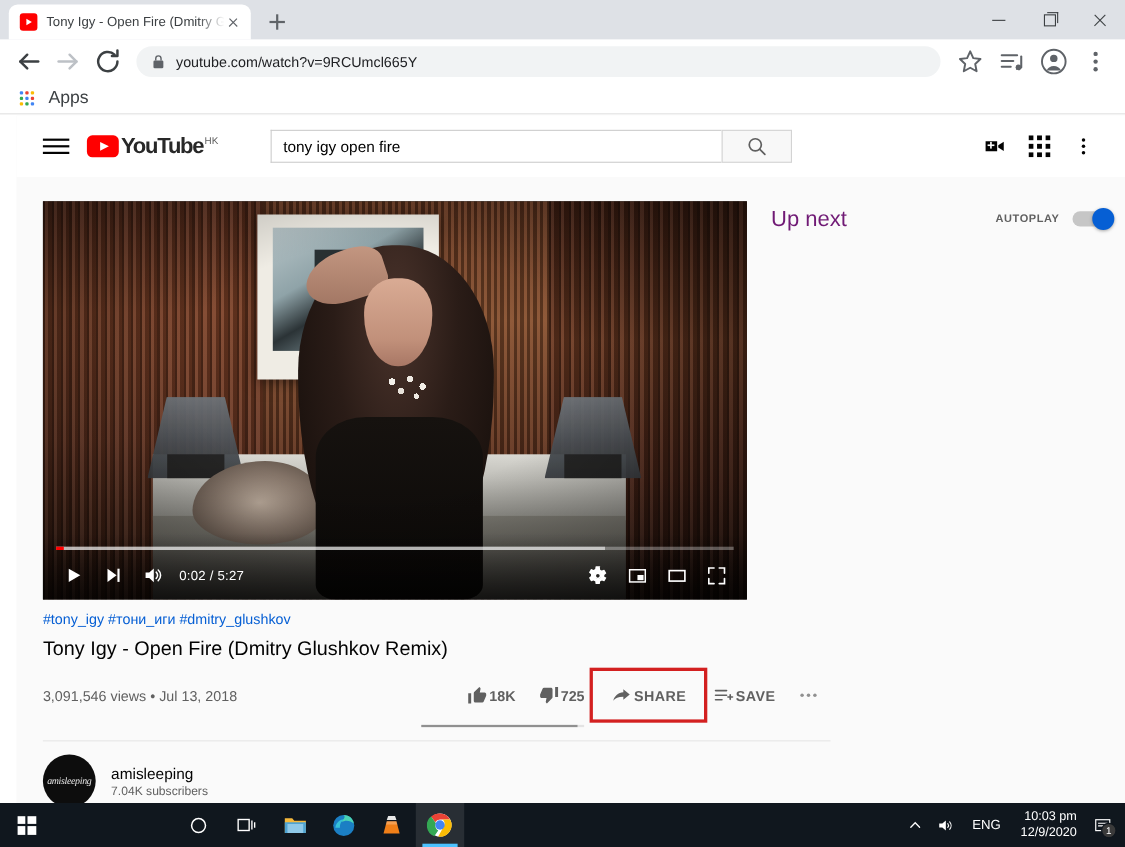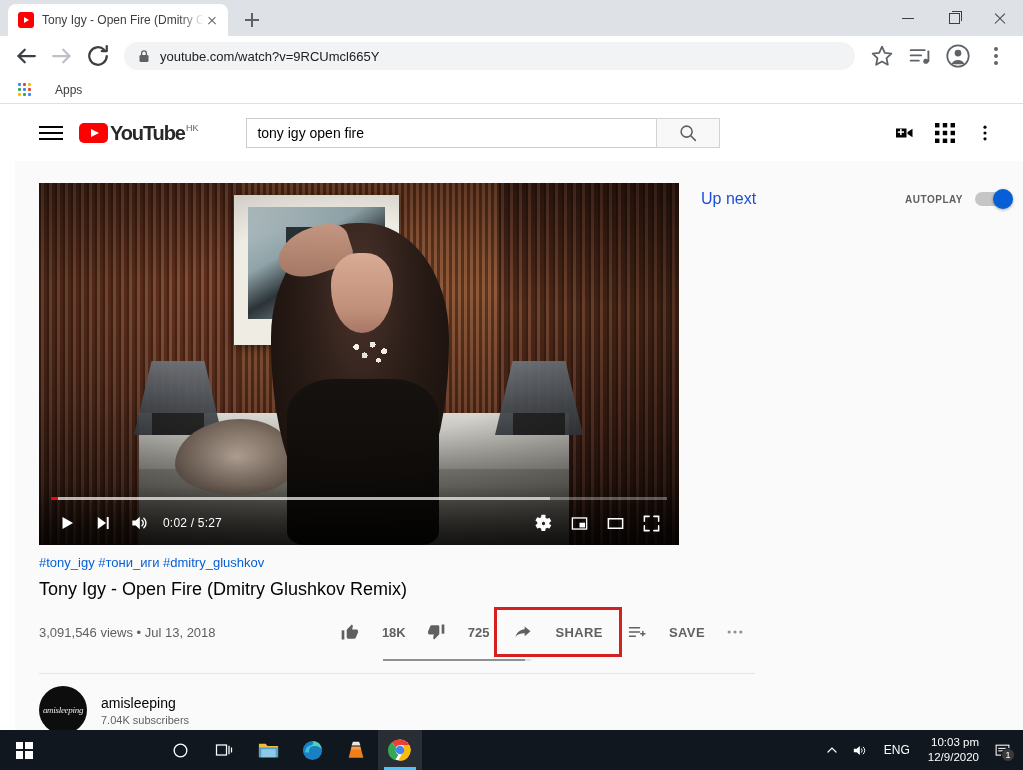--- a/index.html
+++ b/index.html
@@ -83,21 +83,21 @@
   .tb-icons { display:flex; align-items:center; }
   .tb-icon { width:28px; height:28px; margin:0 5px; position:relative; cursor:pointer; }
 
   
   .bookmarks {
     position:absolute; left:0; top:76px; width:1023px; height:28px;
     background:#fff; border-bottom:1px solid #e0e0e0;
     display:flex; align-items:center; padding-left:12px;
   }
   .bm-item { display:flex; align-items:center; cursor:pointer; padding:3px 6px; border-radius:4px; }
-  .bm-label { font-size:12px; color:#3c4043; margin-left:24px; }
+  .bm-label { font-size:16px; color:#3c4043; margin-left:13px; }
   .apps-grid { width:13px; height:13px; display:grid; grid-template-columns:repeat(3,1fr); grid-template-rows:repeat(3,1fr); gap:1.6px; }
   .apps-grid i { display:block; border-radius:1px; }
 
   
   .page { position:absolute; left:0; top:105px; width:1023px; height:625px; background:#fafafa; overflow:hidden;margin-left:15px; }
 
   
   .yt-head { position:absolute; left:0; top:0; width:1008px; height:56px; background:#fff; display:flex; align-items:center; }
   .hamburger { width:24px; height:24px; margin-left:24px; cursor:pointer; display:flex; flex-direction:column; justify-content:center; gap:4px; }
   .hamburger span { display:block; height:1.8px; background:#030303; }
@@ -193,40 +193,40 @@
   .cbtn { width:36px; height:36px; display:flex; align-items:center; justify-content:center; cursor:pointer; }
   .ctime { font-size:12px; color:#fff; margin-left:6px; letter-spacing:.2px; }
   .cspacer { flex:1 1 auto; }
 
   
   .hashtags { margin-top:10px; font-size:13px; color:#065fd4; cursor:pointer; }
   .vtitle { margin-top:8px; font-size:18px; color:#030303; line-height:1.3; }
   .metarow { margin-top:10px; display:flex; align-items:center; height:42px; }
   .views { font-size:13px; color:#606060; }
   .actions { margin-left:auto; display:flex; align-items:center; }
-  .act { display:flex; align-items:center; gap:22px; padding:8px 10px; cursor:pointer; }
+  .act { display:flex; align-items:center; gap:1px; padding:8px 10px; cursor:pointer; }
   .act-label { font-size:13px; font-weight:bold; color:#606060; letter-spacing:.4px; }
   .act-count { font-size:13px; font-weight:bold; color:#606060; }
   .act.highlight { outline:3px solid #d32020; outline-offset:2px; padding:10px 14px; }
   .ratio { margin-left:auto; width:148px; height:2px; background:#e3e3e3; margin-top:2px; }
   .ratio-fill { height:100%; background:#909090; }
   .ratio-wrap { display:flex; justify-content:flex-end; padding-right:224px; margin-top:4px; }
   .divider { margin-top:12px; height:1px; background:#e5e5e5; }
 
   .channel { margin-top:12px; display:flex; align-items:center; }
   .avatar { width:48px; height:48px; border-radius:50%; background:#0d0d0d; display:flex; align-items:center; justify-content:center; overflow:hidden; }
   .avatar-txt { font-size:9px; color:#e6e6e6; font-style:italic; font-family:"Liberation Serif", serif; letter-spacing:-.3px; }
   .chan-meta { margin-left:14px; }
   .chan-name { font-size:14px; color:#030303; }
   .chan-subs { font-size:11px; color:#606060; margin-top:3px; }
 
   
   .secondary { position:absolute; left:686px; top:78px; width:310px; }
   .upnext-row { display:flex; align-items:center; height:32px; }
-  .upnext-label { font-size:16px; color:#1d4ed8; }
+  .upnext-label { font-size:20px; color:#701a75; }
   .autoplay-wrap { margin-left:auto; display:flex; align-items:center; gap:12px; }
   .autoplay-label { font-size:10px; font-weight:bold; color:#606060; letter-spacing:.5px; }
   .toggle { width:36px; height:14px; border-radius:7px; background:#c6c6c6; position:relative; cursor:pointer; }
   .toggle-knob { position:absolute; right:-2px; top:-3px; width:20px; height:20px; border-radius:50%; background:#065fd4; box-shadow:0 1px 3px rgba(0,0,0,.35); }
 
   
   .pscroll { position:absolute; right:0; top:0; width:15px; height:625px; background:#fafafa; border-left:1px solid #ececec; }
   .ps-up, .ps-dn { position:absolute; left:0; width:15px; height:15px; display:flex; align-items:center; justify-content:center; cursor:pointer; }
   .ps-up { top:0; } .ps-dn { bottom:0; }
   .ps-thumb { position:absolute; left:2px; top:18px; width:11px; height:210px; background:#c1c1c1; border-radius:2px; cursor:pointer; }

